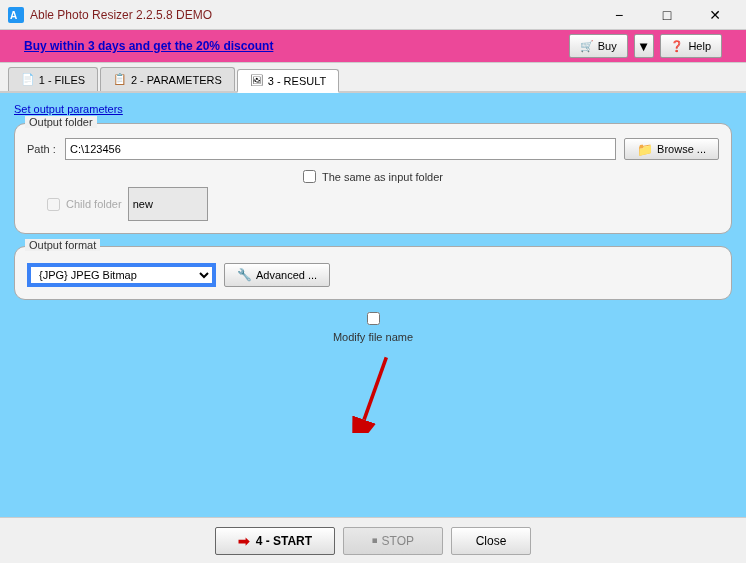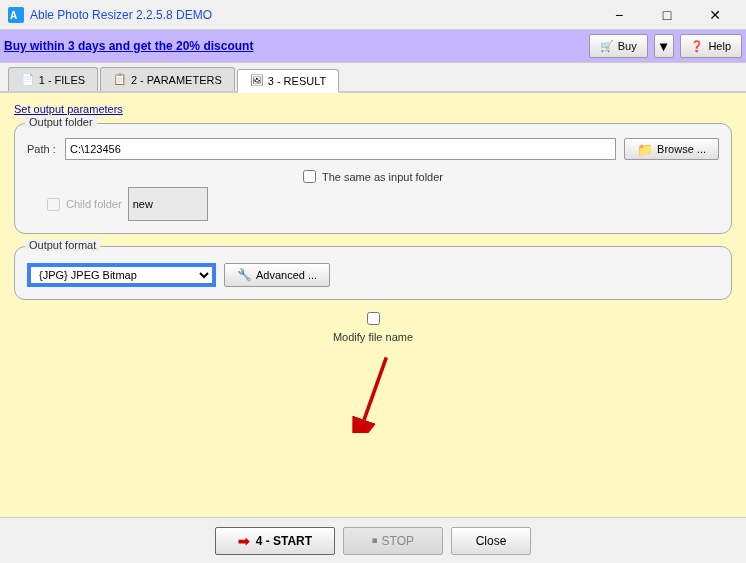--- a/index.html
+++ b/index.html
@@ -25,43 +25,43 @@
     .title-bar-icon {
       width: 16px;
       height: 16px;
       margin-right: 6px;
       display: flex;
       align-items: center;
       justify-content: center;
     }
     .title-bar-text {
       font-size: 12px;
-      color: #1d4ed8;
+      color: #7f1d1d;
       flex: 1;
     }
     .title-bar-controls {
       display: flex;
       gap: 2px;
     }
     .title-btn {
       width: 46px;
       height: 30px;
       border: none;
       background: transparent;
       cursor: pointer;
       font-size: 14px;
       display: flex;
       align-items: center;
       justify-content: center;
     }
 
     
     .promo-bar {
-      background: #c4b5fd;
-      padding: 4px 4px;
+      background: #ec4899;
+      padding: 4px 24px;
       display: flex;
       align-items: center;
       justify-content: space-between;
       border-bottom: 1px solid #ccc;
     }
     .promo-text {
       color: #0000cc;
       font-weight: bold;
       font-size: 12px;
       text-decoration: underline;
@@ -119,21 +119,21 @@
     }
     .tab.active {
       background: #ffffff;
       border-bottom: 2px solid #fff;
       z-index: 1;
       margin-bottom: -2px;
     }
 
     
     .main-content {
-      background: #fef9c3;
+      background: #7dd3fc;
       padding: 10px 14px;
       height: calc(563px - 30px - 36px - 32px);
       position: relative;
     }
 
     .section-label {
       color: #0000cc;
       text-decoration: underline;
       font-size: 11px;
       margin-bottom: 8px;

